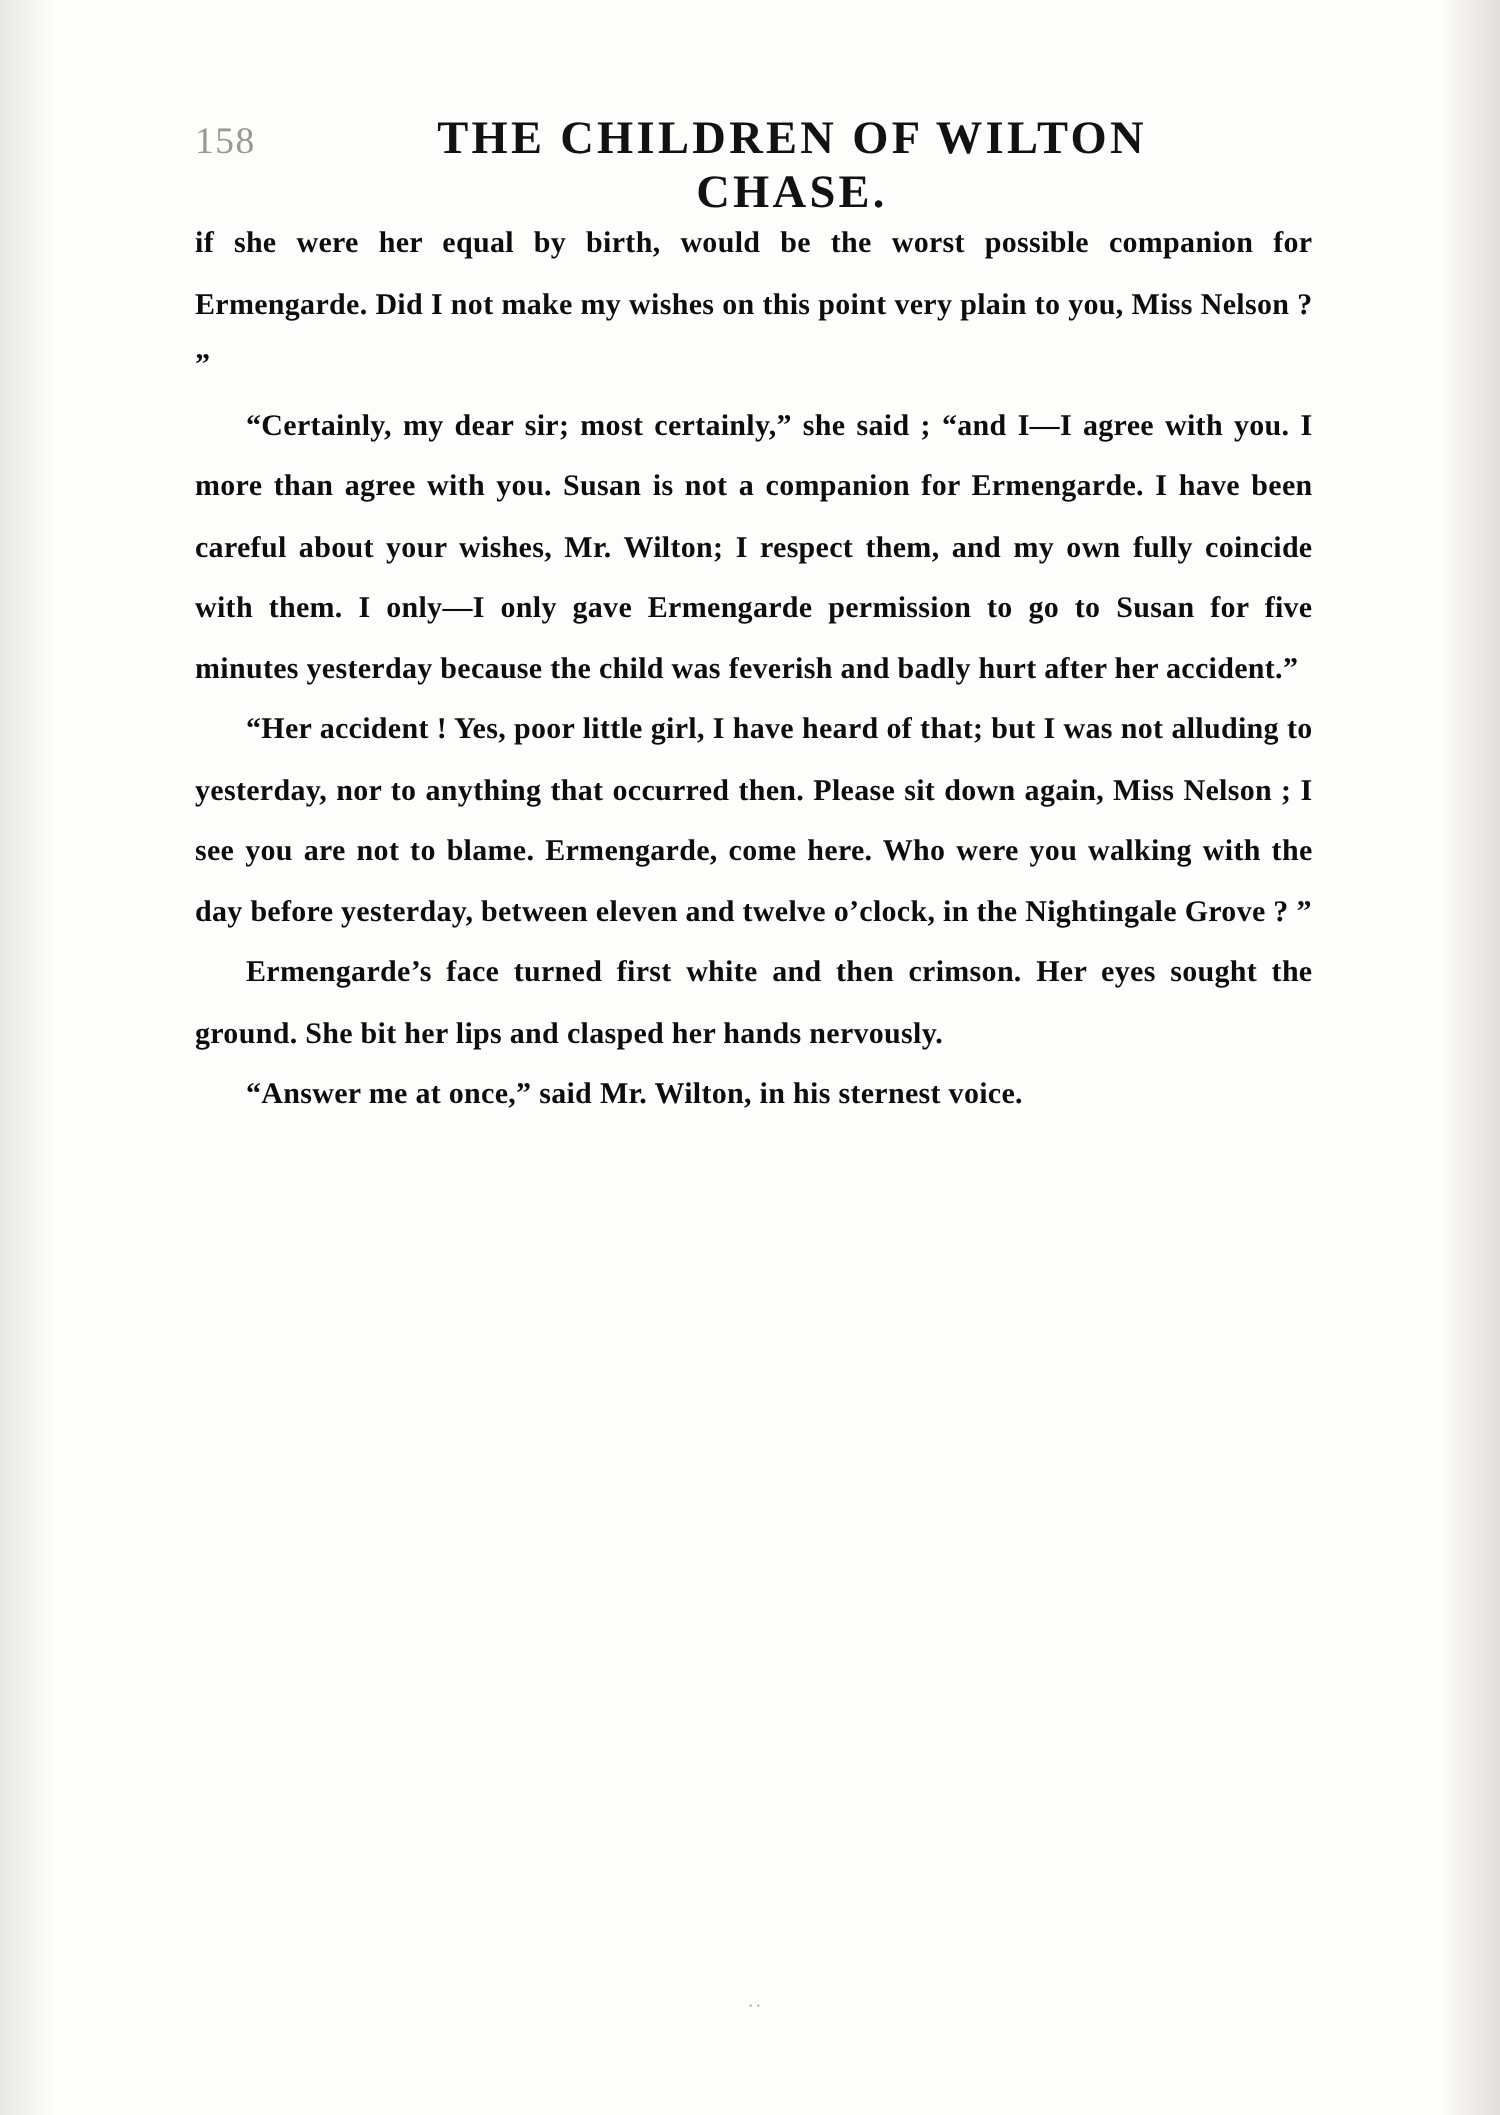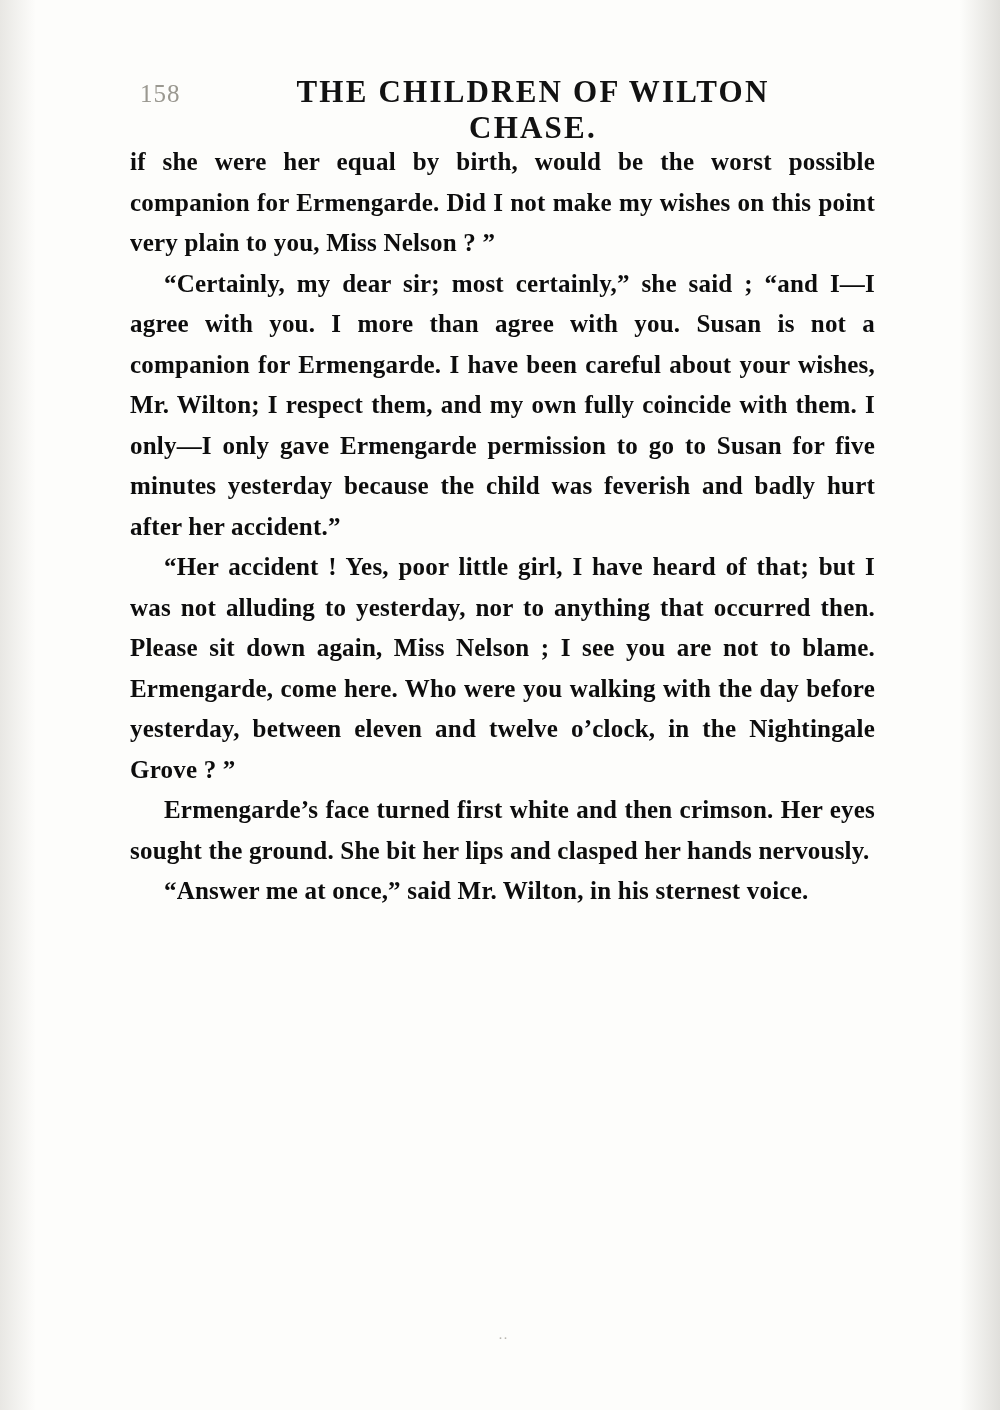--- a/index.html
+++ b/index.html
@@ -45,42 +45,41 @@
     display: flex;
     align-items: baseline;
   }
   .folio {
     font-family: "Liberation Serif", serif;
     font-size: 25px;
     letter-spacing: 1px;
     color: #9a9890;
     width: 96px;
     flex: 0 0 96px;
-    margin-left: 10px;
   }
   .running-title {
     flex: 1 1 auto;
     text-align: center;
     font-family: "Liberation Serif", serif;
     font-size: 31px;
     font-weight: bold;
     letter-spacing: 2.2px;
     text-transform: uppercase;
     color: #121212;
     padding-right: 40px;
   }
   .body-text {
     position: absolute;
     top: 142px;
     left: 130px;
     width: 745px;
   }
   p.para {
     margin: 0;
-    font-size: 25px;
+    font-size: 20px;
     line-height: 40.5px;
     text-align: justify;
     text-justify: inter-word;
     font-weight: bold;
     letter-spacing: 0.2px;
     color: #0d0d0d;
   }
   p.para.indent {
     text-indent: 34px;
   }

